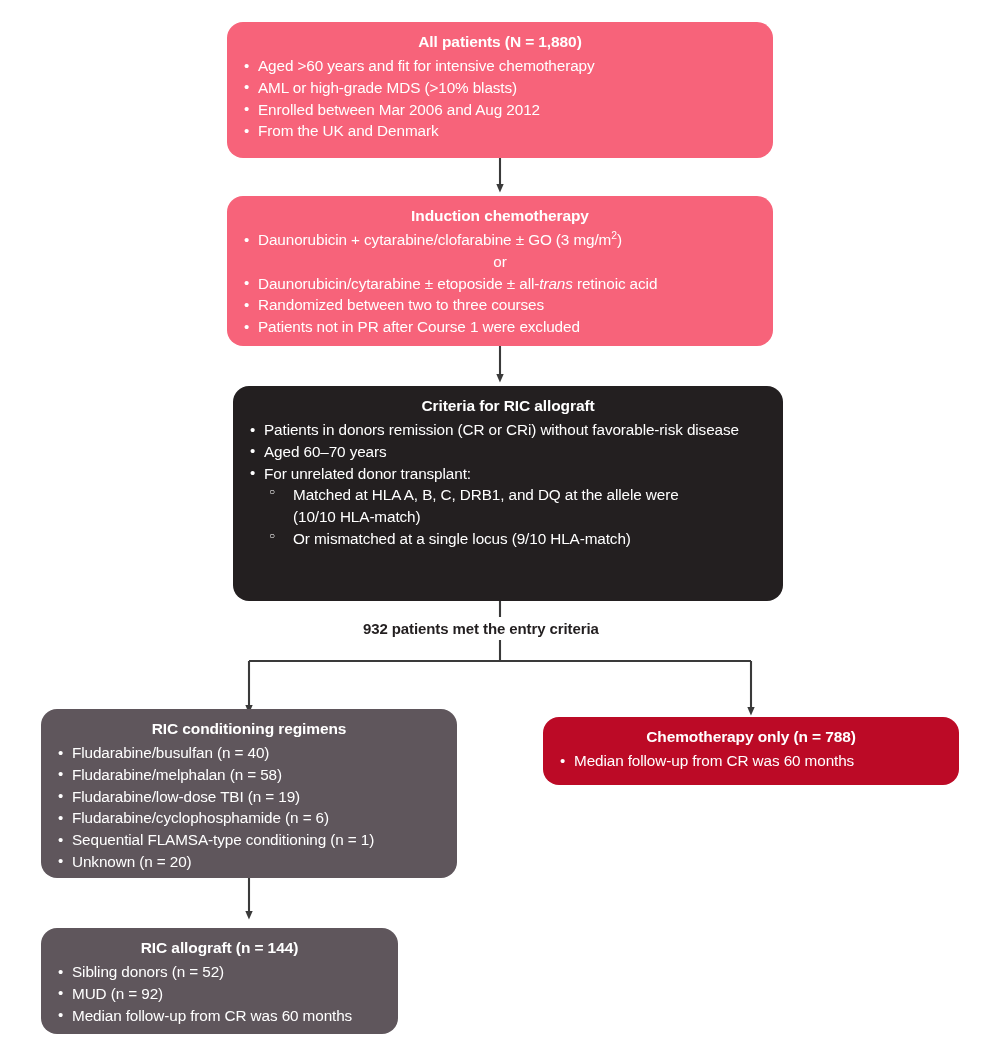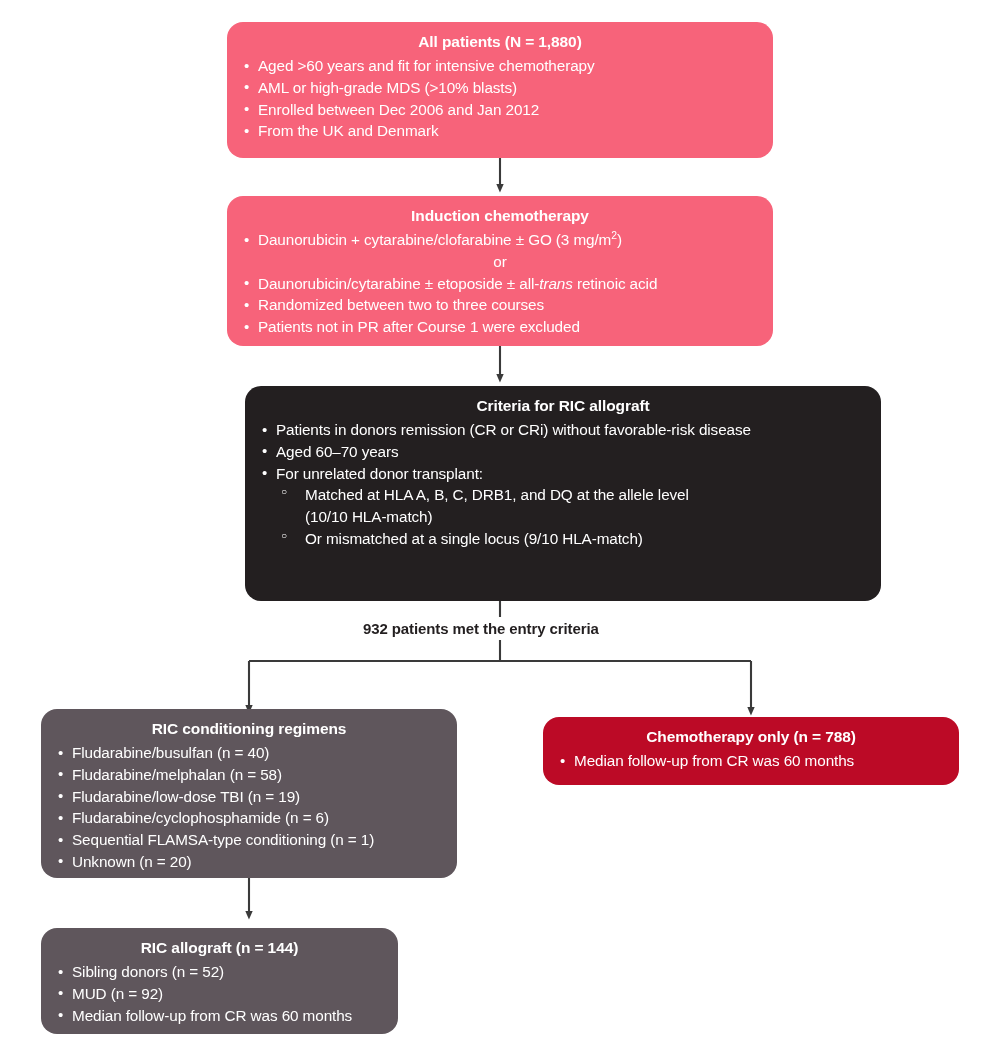--- a/index.html
+++ b/index.html
@@ -123,43 +123,43 @@
     <line x1="751" y1="661" x2="751" y2="711" stroke="#3a3a3a" stroke-width="2.1" marker-end="url(#arrowhead)"></line>
 
     <line x1="249" y1="878" x2="249" y2="915" stroke="#3a3a3a" stroke-width="2.1" marker-end="url(#arrowhead)"></line>
   </svg>
 
   <div class="node pink" style="left:227px; top:22px; width:546px; height:136px;">
     <div class="node-title">All patients (N = 1,880)</div>
     <ul class="bullets">
       <li class="dot">Aged &gt;60 years and fit for intensive chemotherapy</li>
       <li class="dot">AML or high-grade MDS (&gt;10% blasts)</li>
-      <li class="dot">Enrolled between Dec 2006 and Jan 2012</li>
+      <li class="dot">Enrolled between Mar 2006 and Aug 2012</li>
       <li class="dot">From the UK and Denmark</li>
     </ul>
   </div>
 
   <div class="node pink" style="left:227px; top:196px; width:546px; height:150px;">
     <div class="node-title">Induction chemotherapy</div>
     <ul class="bullets">
       <li class="dot">Daunorubicin + cytarabine/clofarabine ± GO (3&nbsp;mg/m<sup>2</sup>)</li>
       <li class="center">or</li>
       <li class="dot">Daunorubicin/cytarabine ± etoposide ± all-<span class="italic">trans</span> retinoic acid</li>
       <li class="dot">Randomized between two to three courses</li>
       <li class="dot">Patients not in PR after Course 1 were excluded</li>
     </ul>
   </div>
 
-  <div class="node black" style="left:233px; top:386px; width:636px; height:215px;margin-left:12px;">
+  <div class="node black" style="left:233px; top:386px; width:550px; height:215px;">
     <div class="node-title">Criteria for RIC allograft</div>
     <ul class="bullets">
       <li class="dot">Patients in donors remission (CR or CRi) without favorable-risk disease</li>
       <li class="dot">Aged 60–70 years</li>
       <li class="dot">For unrelated donor transplant:</li>
-      <li class="sub">Matched at HLA A, B, C, DRB1, and DQ at the allele level</li>
+      <li class="sub">Matched at HLA A, B, C, DRB1, and DQ at the allele were</li>
       <li class="subcont">(10/10 HLA-match)</li>
       <li class="sub">Or mismatched at a single locus  (9/10 HLA-match)</li>
     </ul>
   </div>
 
   <div class="mid-label" style="left:363px; top:620px;">932 patients met the entry criteria</div>
 
   <div class="node gray" style="left:41px; top:709px; width:416px; height:169px;">
     <div class="node-title">RIC conditioning regimens</div>
     <ul class="bullets">

